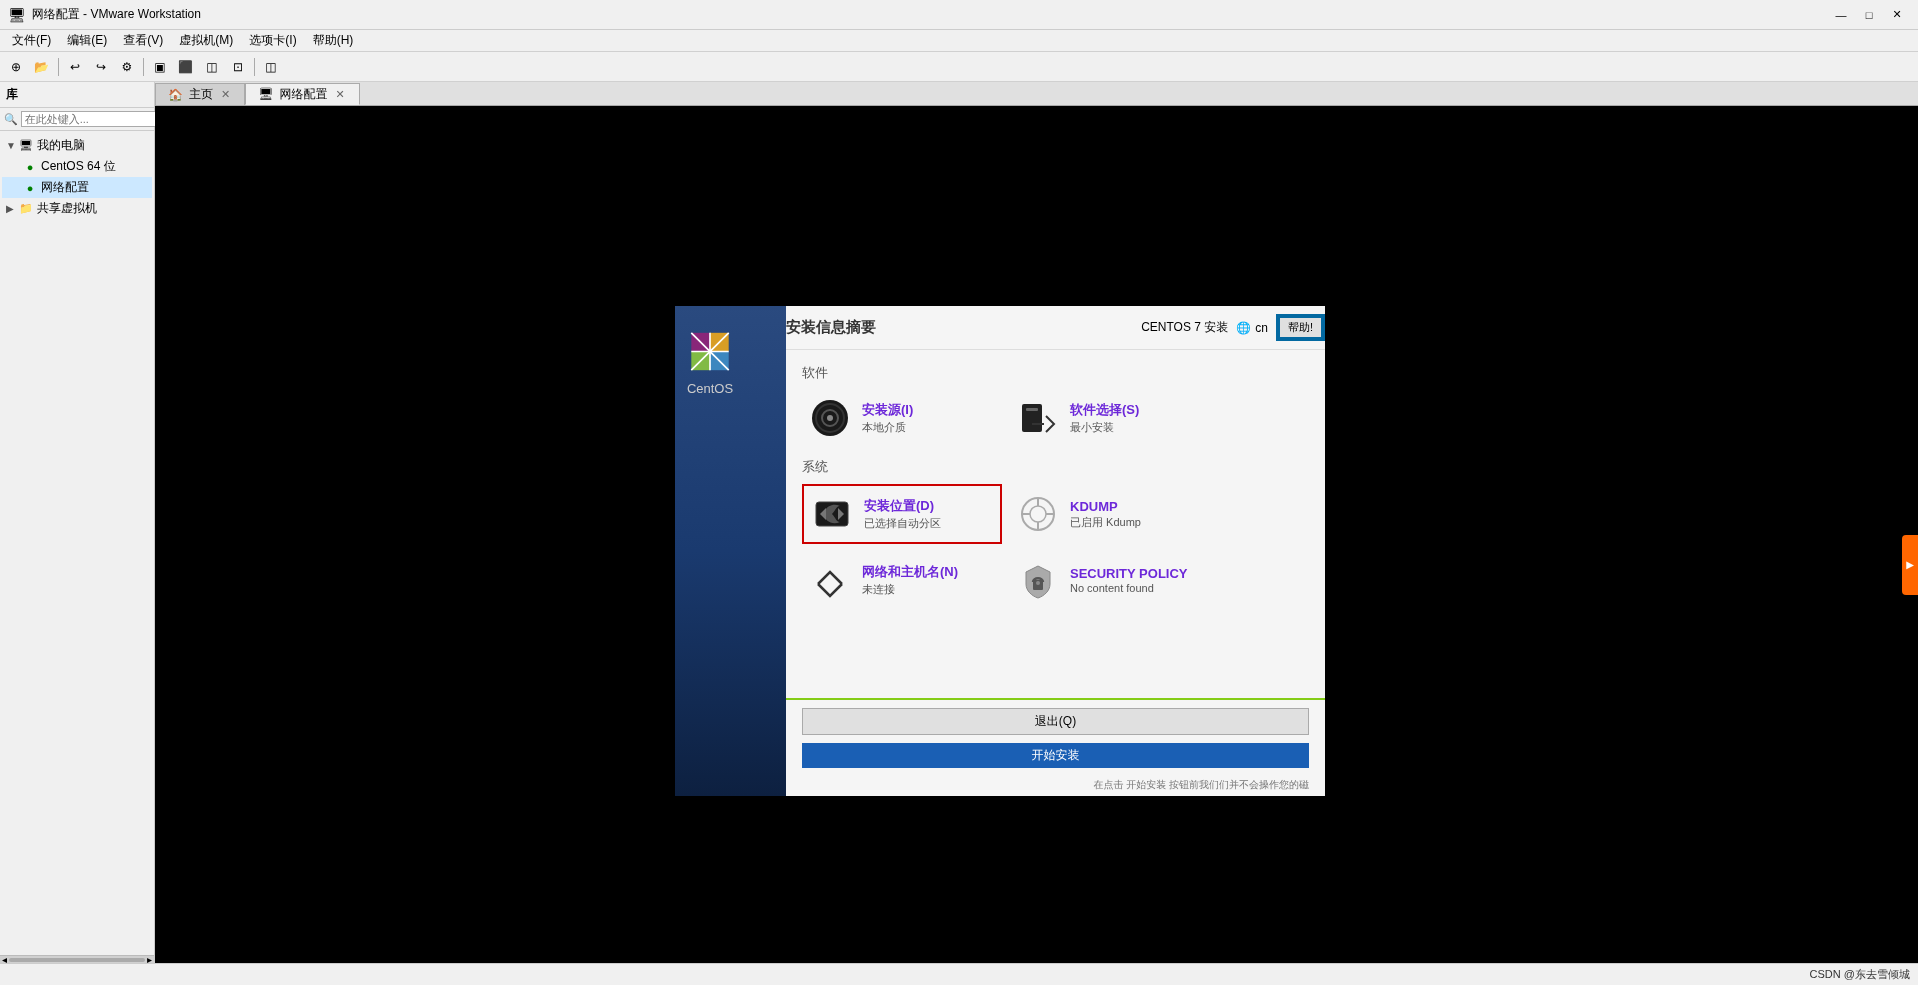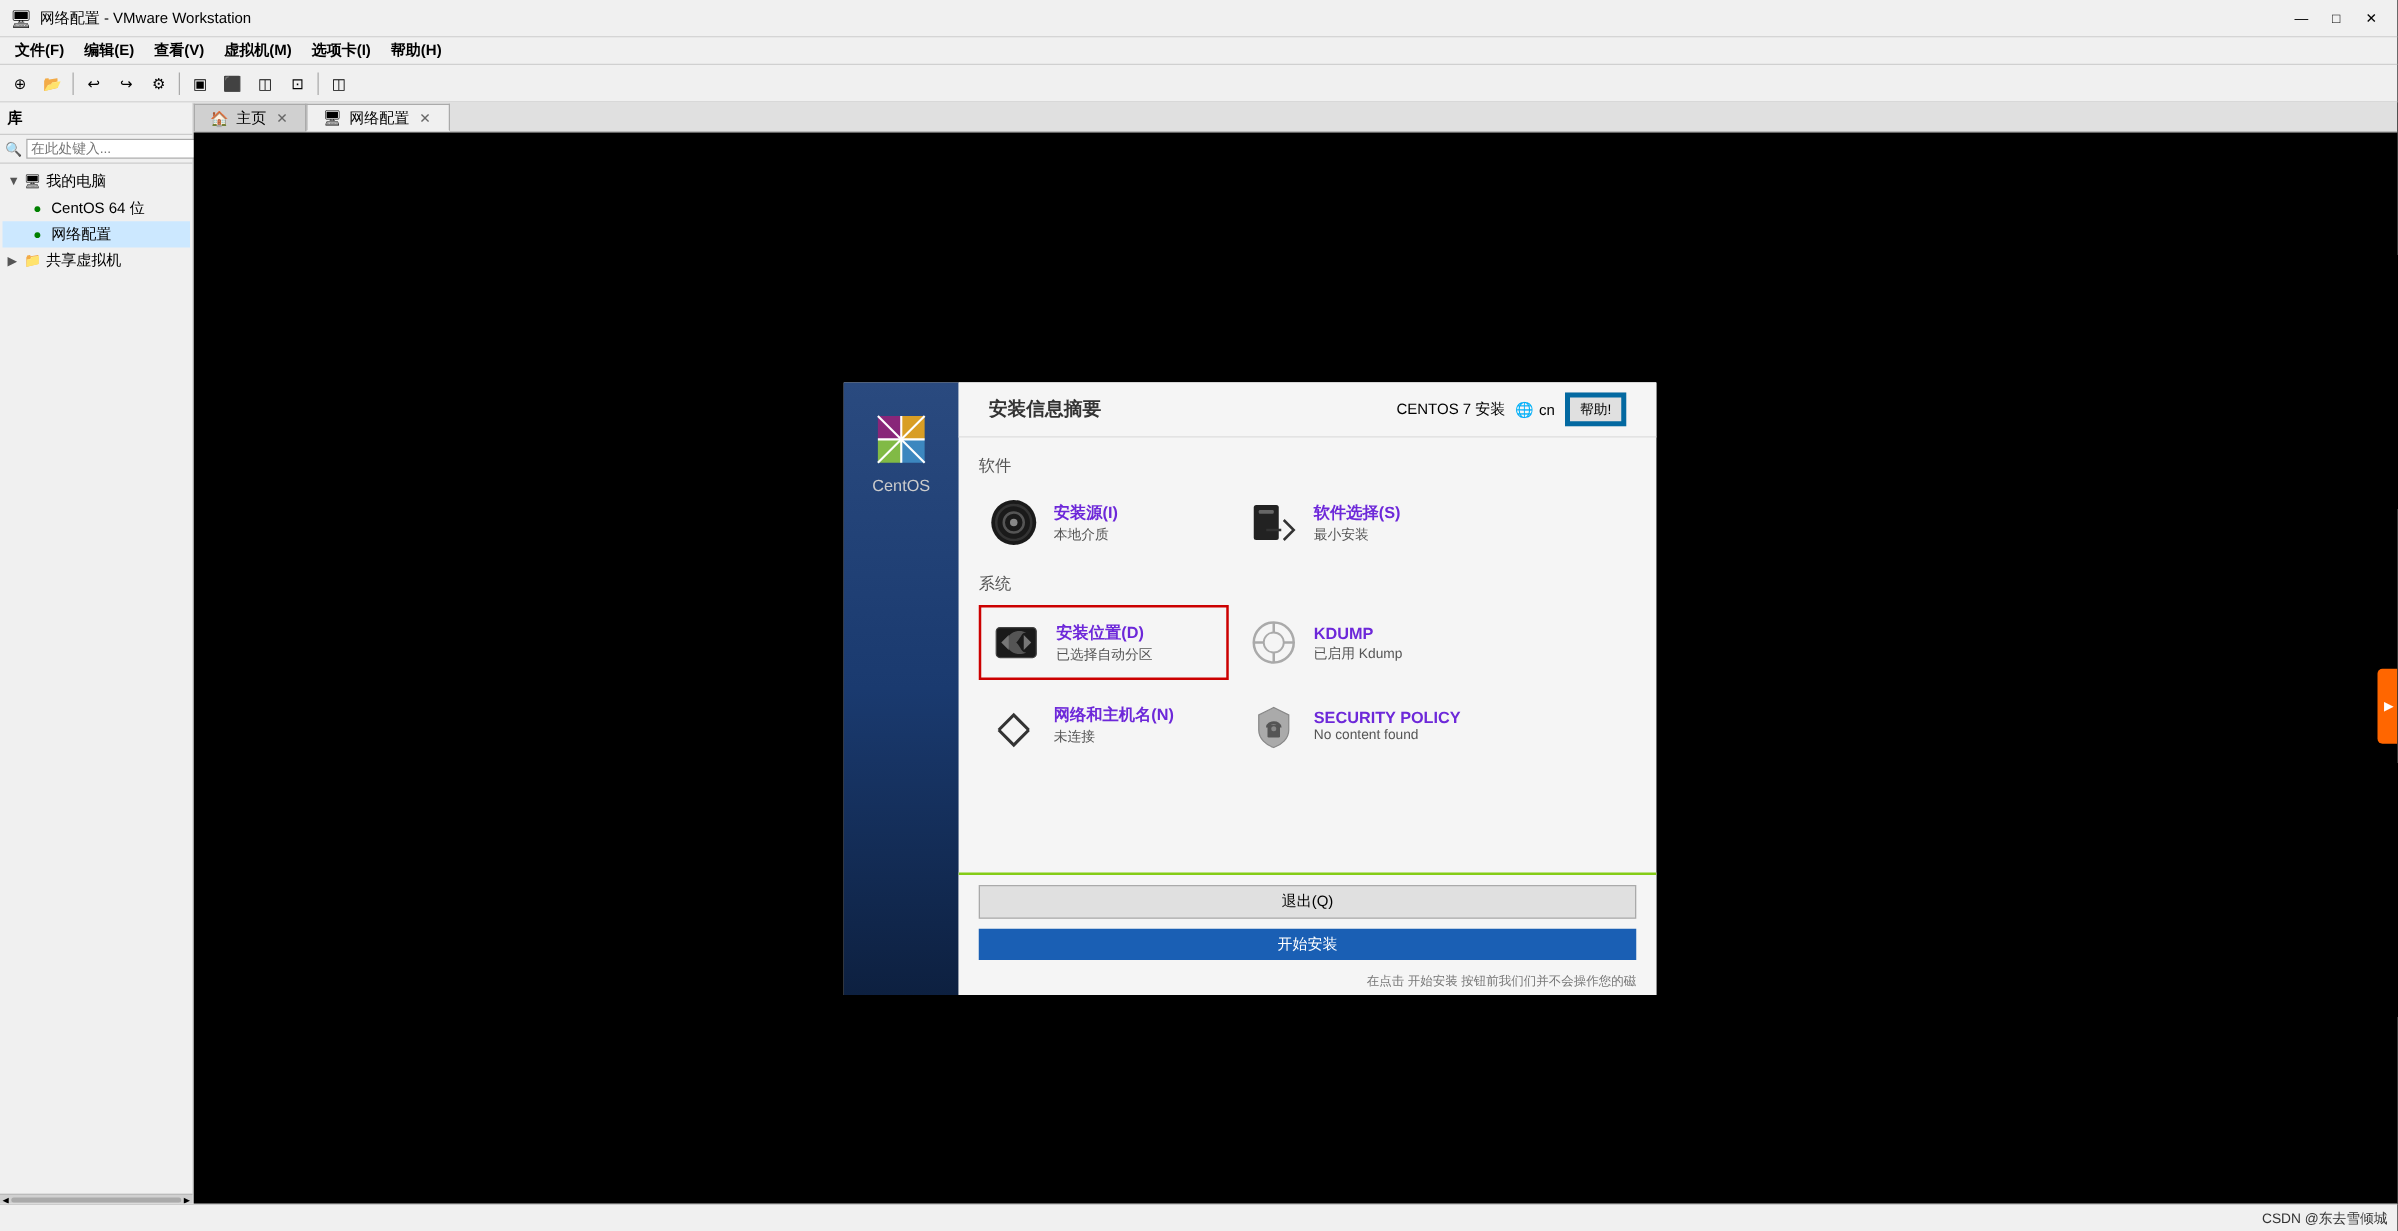--- a/index.html
+++ b/index.html
@@ -65,21 +65,20 @@
       align-items: center;
       padding: 0 4px;
       font-size: 12px;
       border-bottom: 1px solid #d0d0d0;
     }
 
     .menu-item {
       padding: 2px 8px;
       cursor: pointer;
       white-space: nowrap;
-      font-weight: bold;
     }
 
     .toolbar {
       height: 30px;
       background: #f0f0f0;
       display: flex;
       align-items: center;
       padding: 0 4px;
       border-bottom: 1px solid #d0d0d0;
       gap: 2px;
@@ -233,25 +232,24 @@
       height: 490px;
       display: flex;
       background: #f0f0f0;
       box-shadow: 0 4px 20px rgba(0,0,0,0.5);
       position: absolute;
       left: 520px;
       top: 200px;
     }
 
     .centos-sidebar {
-      width: 92px;
+      width: 111px;
       background: linear-gradient(to bottom, #2a4a7f 0%, #1a3a6f 50%, #0d2040 100%);
       display: flex;
       flex-direction: column;
-      align-items: center;
       padding: 20px 0;
     }
 
     .centos-logo {
       width: 70px;
       height: 70px;
       display: flex;
       flex-direction: column;
       align-items: center;
       justify-content: center;
@@ -273,21 +271,21 @@
       flex: 1;
       display: flex;
       flex-direction: column;
       background: #f5f5f5;
     }
 
     .centos-header {
       display: flex;
       justify-content: space-between;
       align-items: center;
-      padding: 8px 24px;
+      padding: 8px 0;
       background: #f5f5f5;
       border-bottom: 1px solid #ddd;
     }
 
     .centos-title {
       font-size: 15px;
       font-weight: bold;
       color: #333;
     }
 

